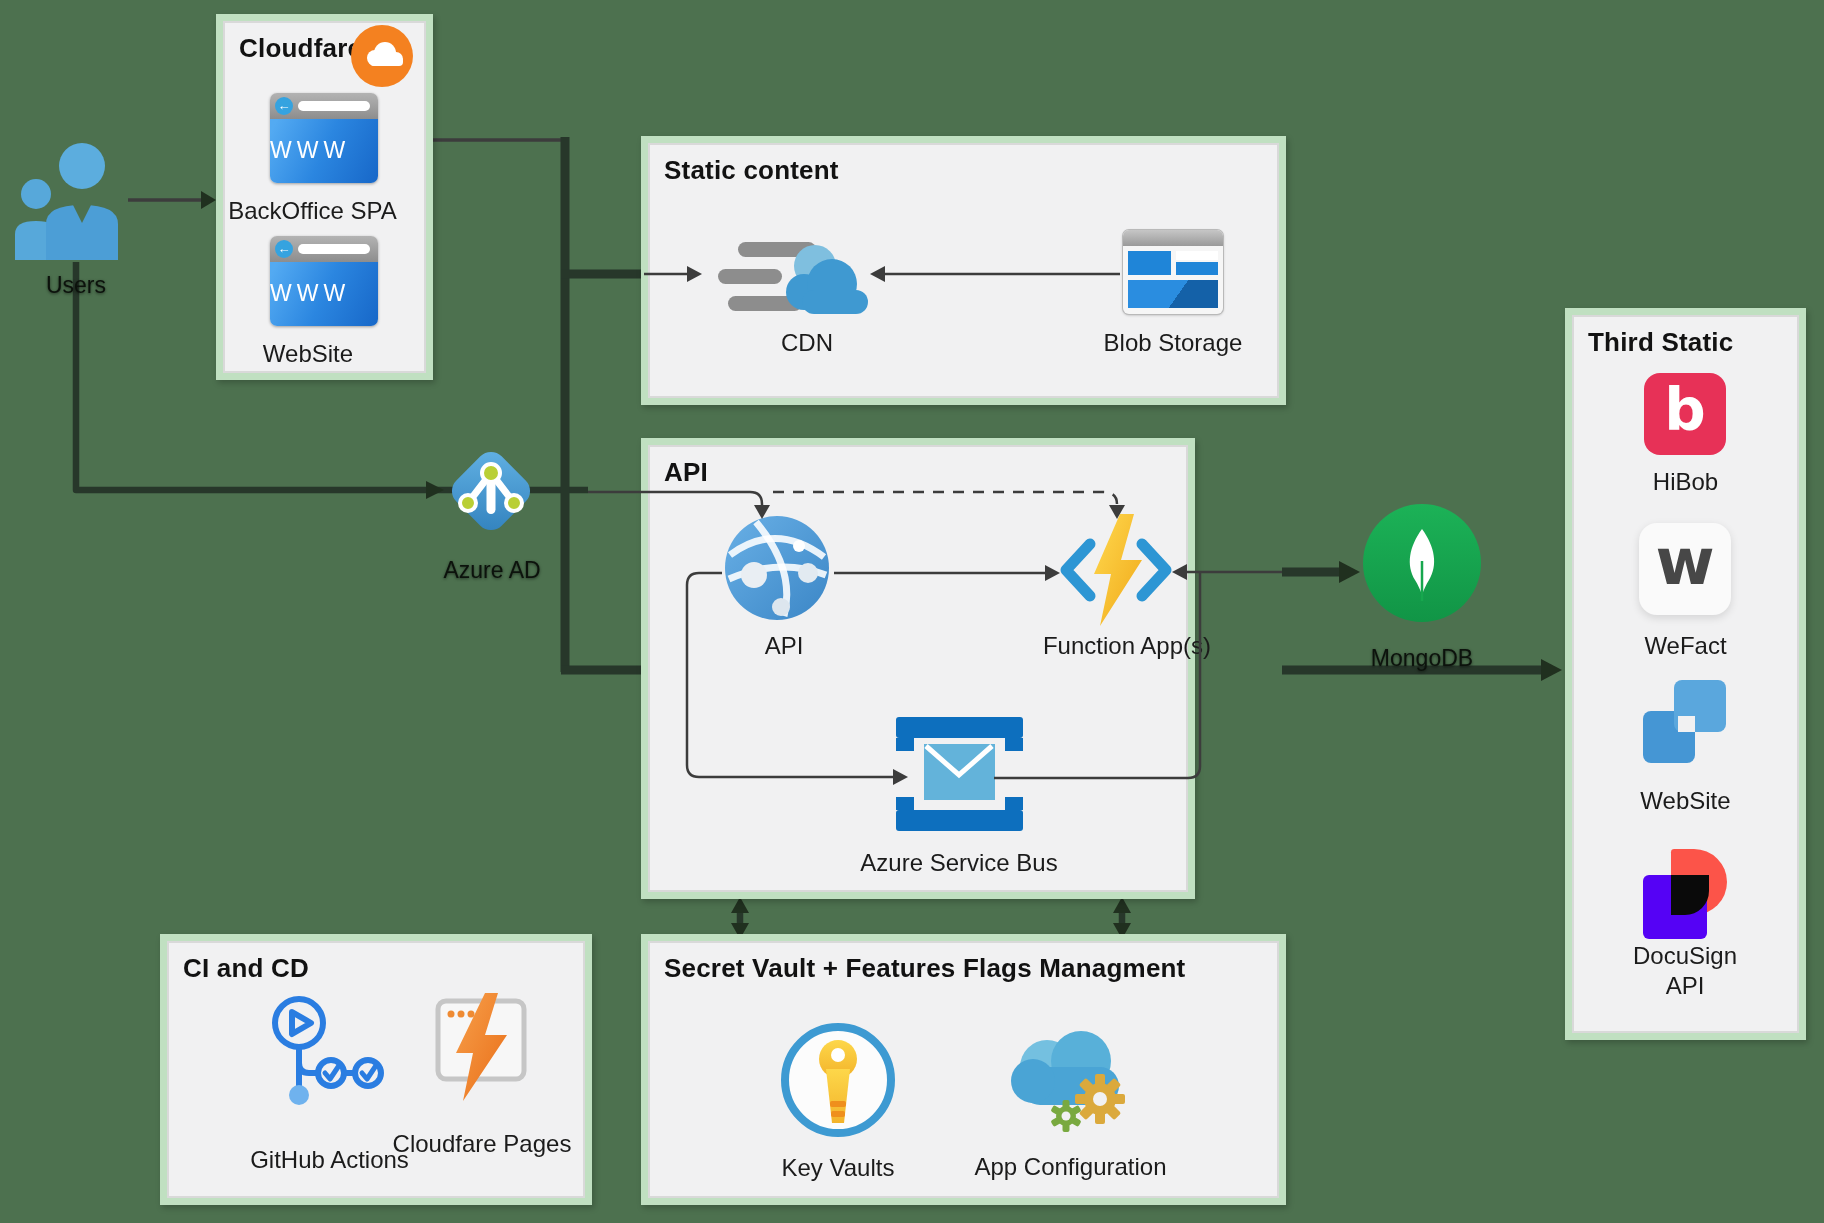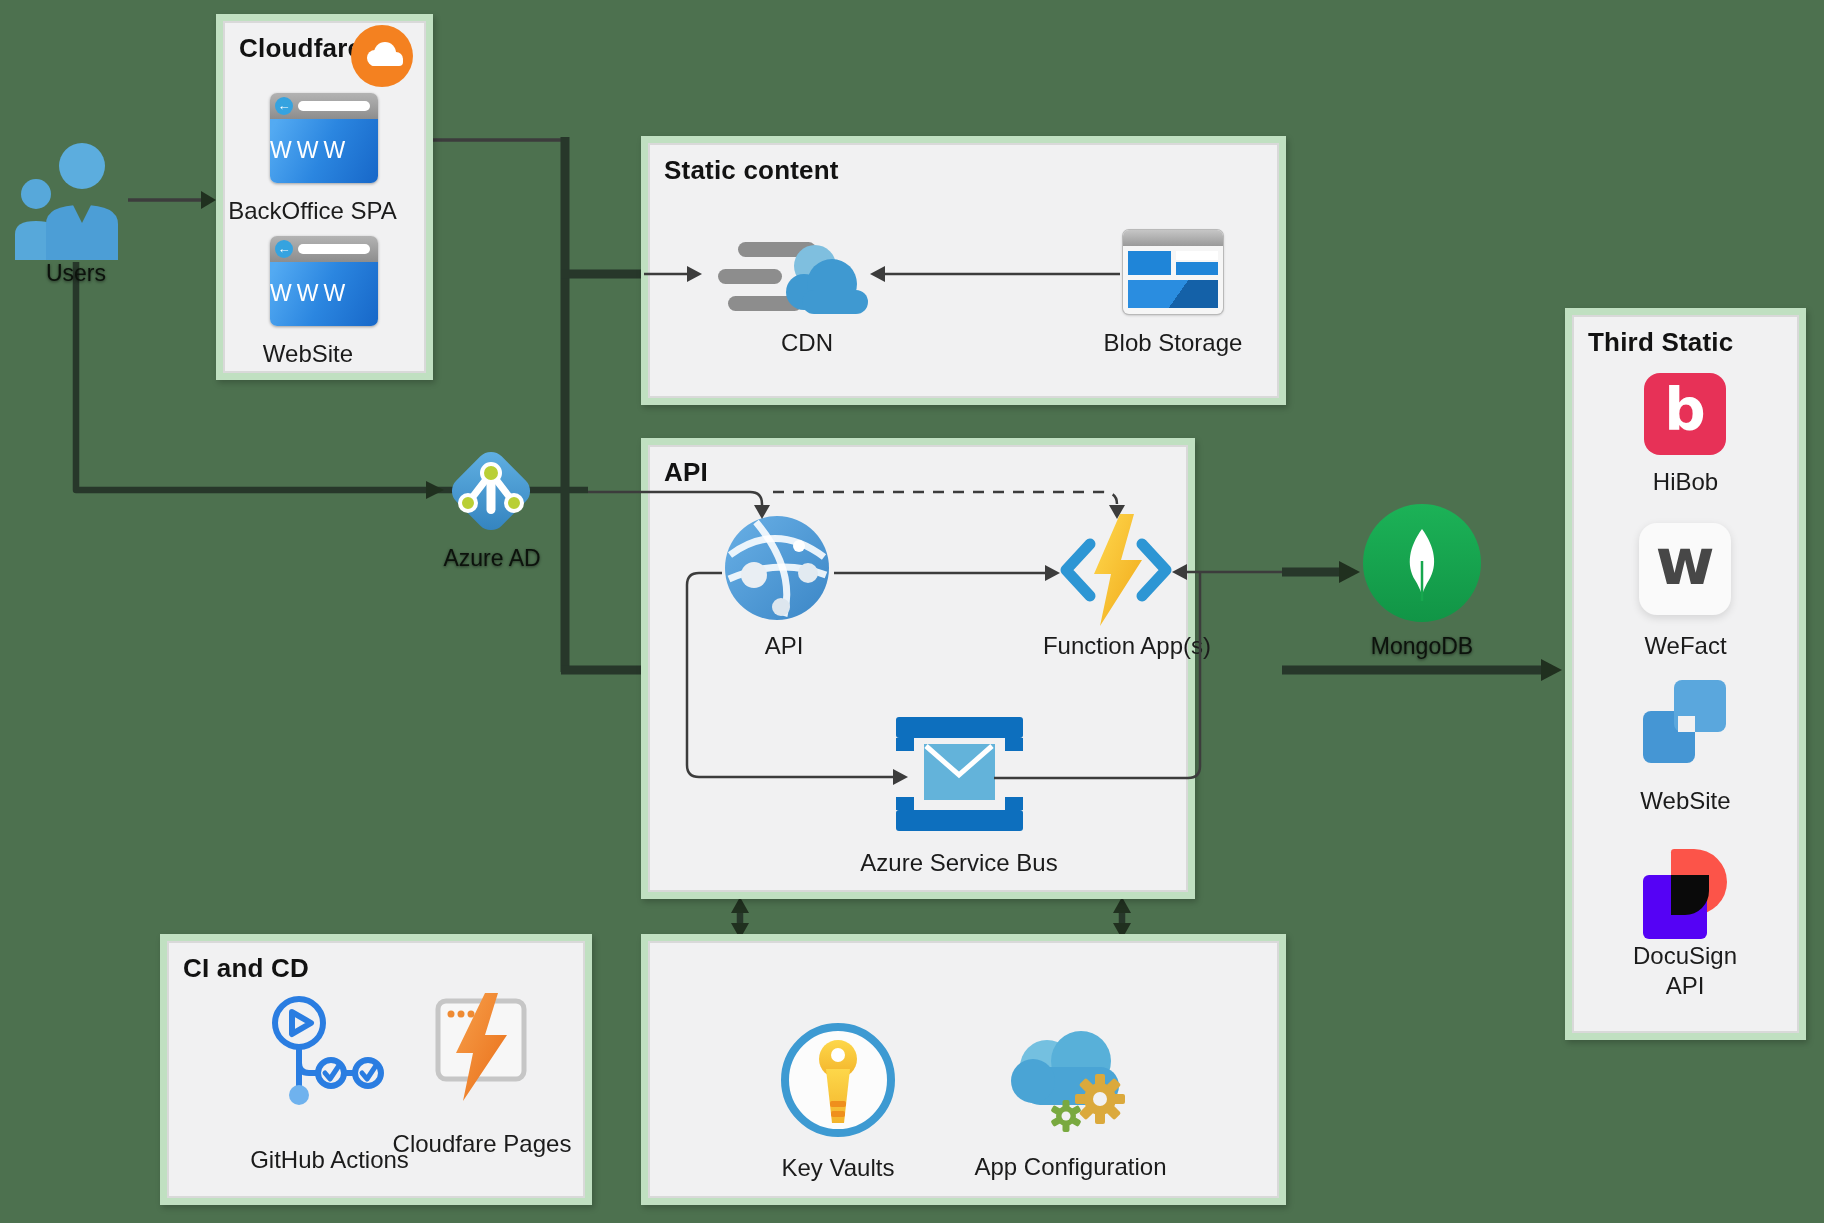--- a/index.html
+++ b/index.html
@@ -27,20 +27,21 @@
   .panel h2 {
     margin:0; position:absolute; left:16px; top:12px;
     font-size:26px; font-weight:bold; color:#121212; letter-spacing:.2px;
   }
   .ilabel {
     position:absolute; font-size:24px; color:#1b1b1b; text-align:center; line-height:1.25;
   }
   .glabel {
     position:absolute; font-size:23px; color:#0c120c; text-align:center;
     text-shadow:0 1px 3px rgba(0,0,0,.55);
+    margin-top:12px;
   }
 
   
   .browser { position:absolute; width:108px; height:90px; border-radius:7px; overflow:hidden;
              box-shadow:0 1px 3px rgba(0,0,0,.35); }
   .browser-top { height:26px; background:linear-gradient(#b3b3b3,#8d8d8d); position:relative; }
   .browser-back { position:absolute; left:5px; top:4px; width:18px; height:18px; border-radius:50%;
                   background:#35a3e0; color:#fff; font-size:13px; line-height:18px; text-align:center; font-weight:bold; }
   .browser-address { position:absolute; left:28px; top:8px; width:72px; height:10px; border-radius:5px; background:#fff; }
   .browser-body { height:64px; background:linear-gradient(115deg,#53aaf2 5%,#2b86e0 50%,#1767c8 100%);
@@ -300,20 +301,21 @@
       <circle cx="29" cy="23" r="3.5"></circle>
         <circle cx="39" cy="23" r="3.5"></circle>
         <circle cx="49" cy="23" r="3.5"></circle>
     </g>
     <polygon points="63,2 34,62 51,62 41,110 85,44 63,44 76,2" fill="url(#cfpg)"></polygon>
   </svg>
   <div class="ilabel" style="left:210px;width:210px;top:188px">Cloudfare Pages</div>
 </div>
 
 <div class="panel" style="left:641px;top:934px;width:645px;height:271px">
+  <h2>Secret Vault + Features Flags Managment</h2>
 
   <svg class="abs" style="left:130px;top:78px" width="120" height="122" viewBox="0 0 120 122">
     <defs>
       <linearGradient id="kvg" x1="0" y1="0" x2="0" y2="1">
         <stop offset="0" stop-color="#fdd74a"></stop>
           <stop offset="1" stop-color="#f3b32a"></stop>
       </linearGradient>
     </defs>
     <circle cx="60" cy="61" r="53" fill="#fcfcfc" stroke="#3d9ad2" stroke-width="8"></circle>
     <circle cx="60" cy="40" r="19" fill="url(#kvg)"></circle>

